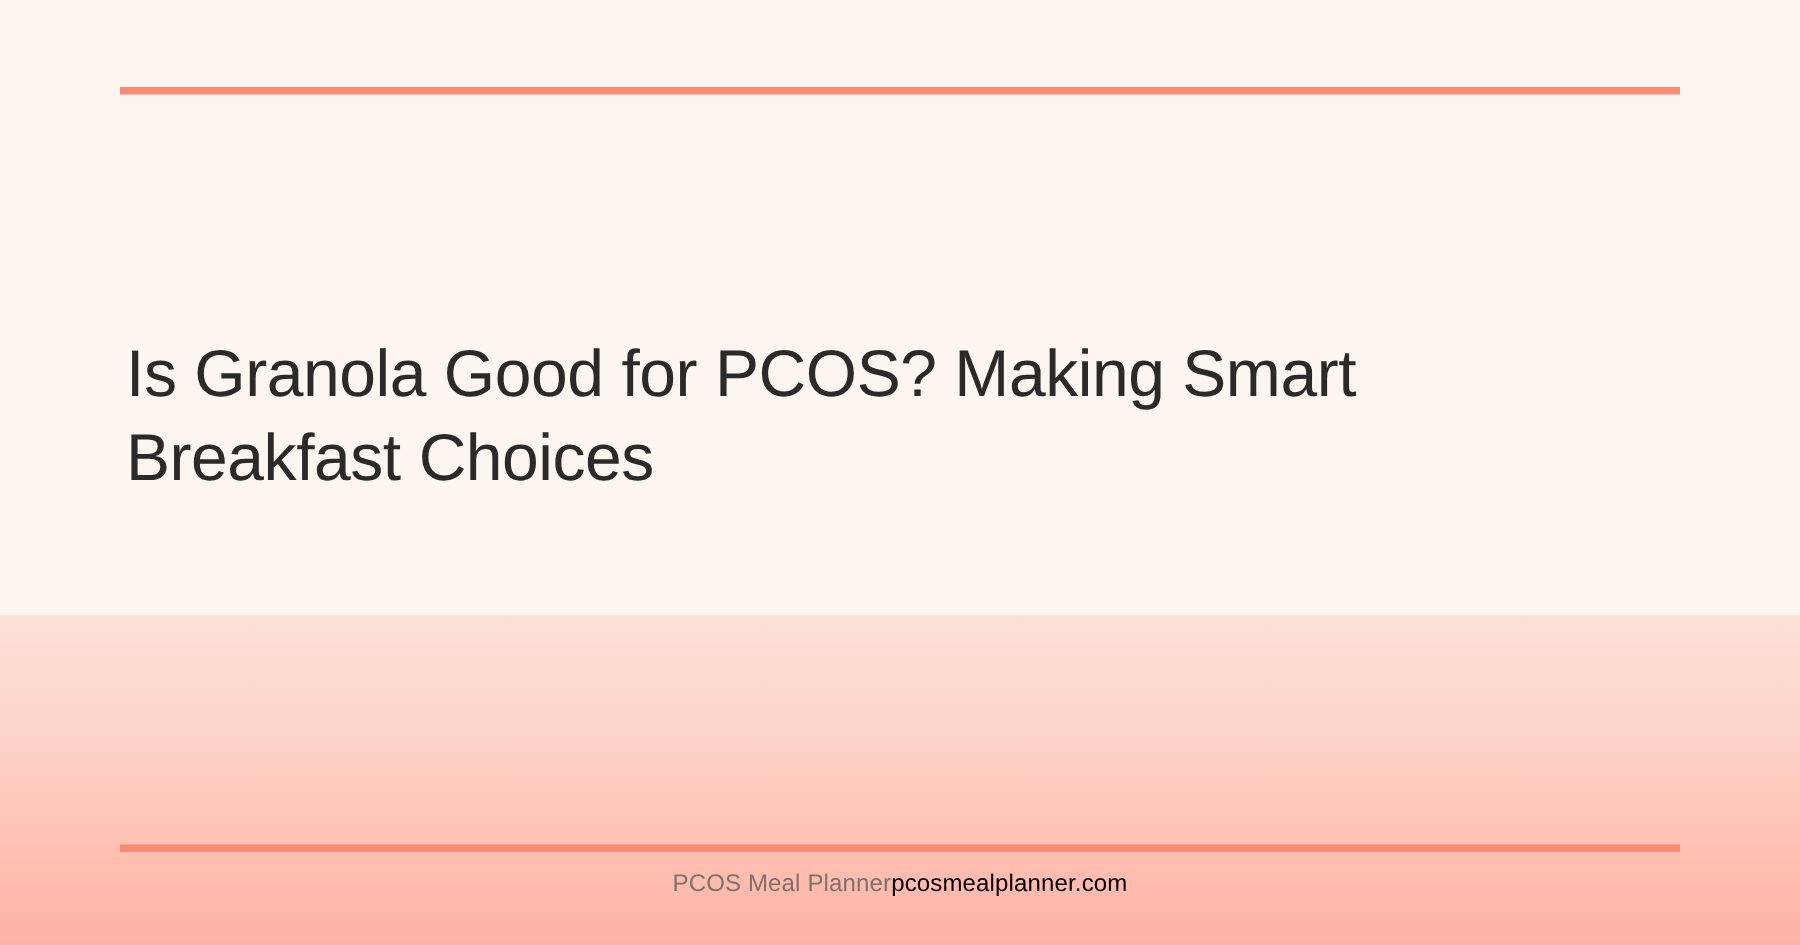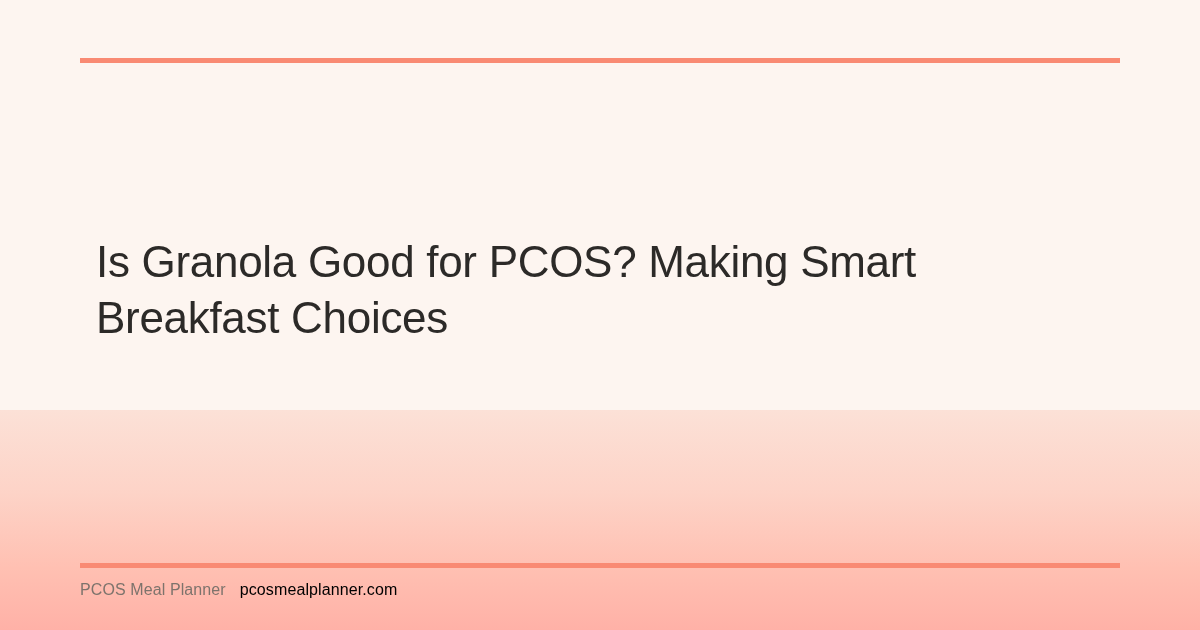--- a/index.html
+++ b/index.html
@@ -59,40 +59,39 @@
   }
 
   
   .title-block {
     position: absolute;
     left: 80px;
     top: 218px;
     width: 900px;
   }
   .title {
-    margin: 16px;
+    margin: 4px;
     font-family: "Liberation Sans", sans-serif;
     font-size: 44px;
     line-height: 56px;
     font-weight: 400;
     letter-spacing: -0.3px;
     color: #2C2A28;
     white-space: pre-line;
   }
 
   
   .footer {
     position: absolute;
     left: 80px;
     top: 580px;
     width: 1040px;
     display: flex;
     align-items: baseline;
-    justify-content: flex-start;
-    gap: 14px;
+    justify-content: center;
   }
   .footer-brand {
     font-family: "Liberation Sans", sans-serif;
     font-size: 16px;
     line-height: 20px;
     font-weight: 400;
     color: #7D736C;
     letter-spacing: 0.1px;
   }
   .footer-domain {

